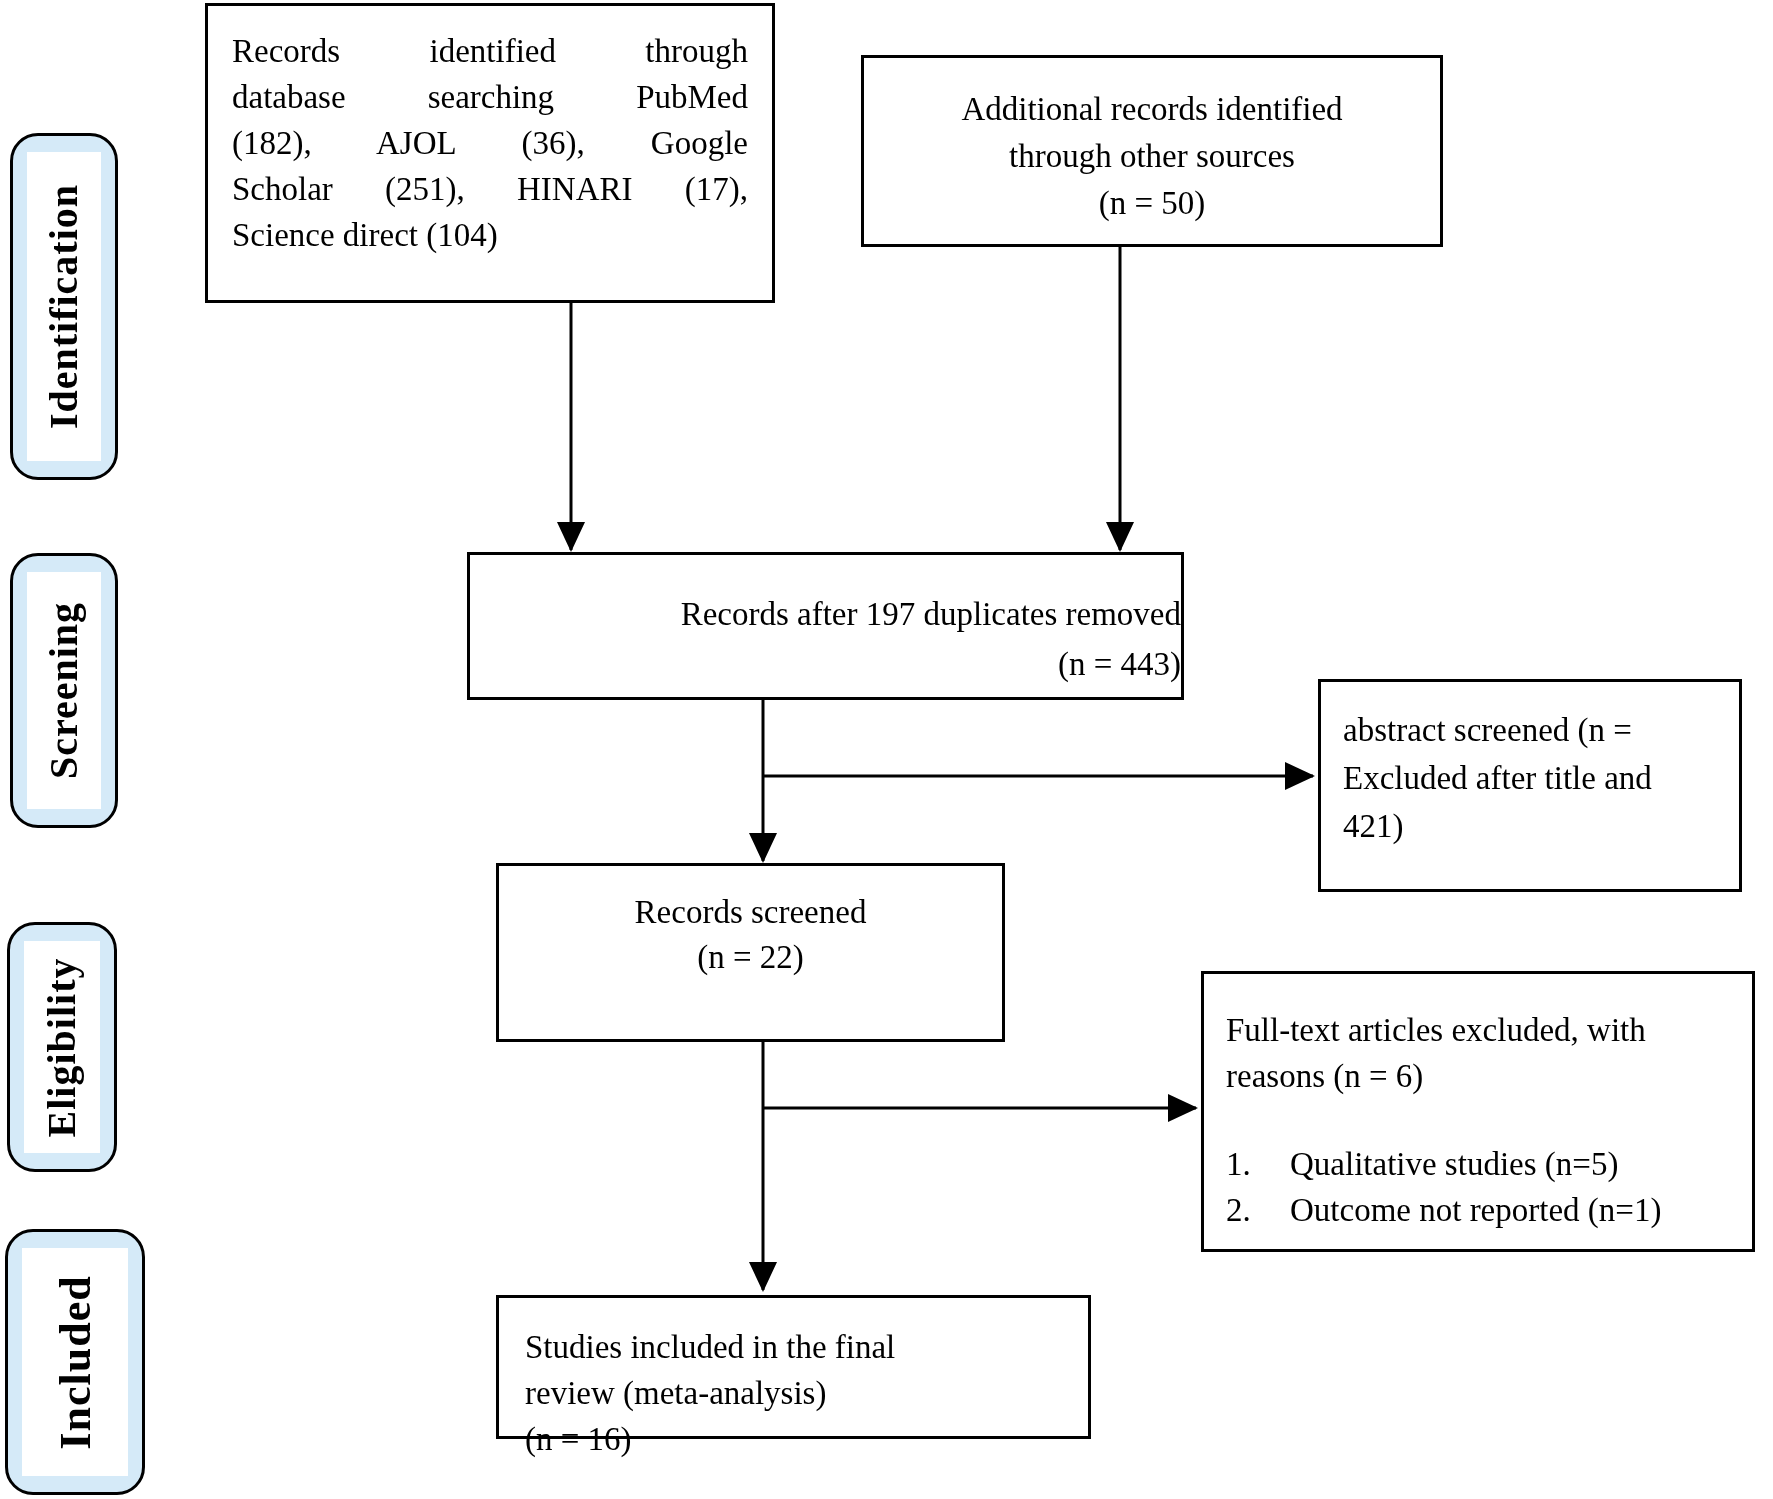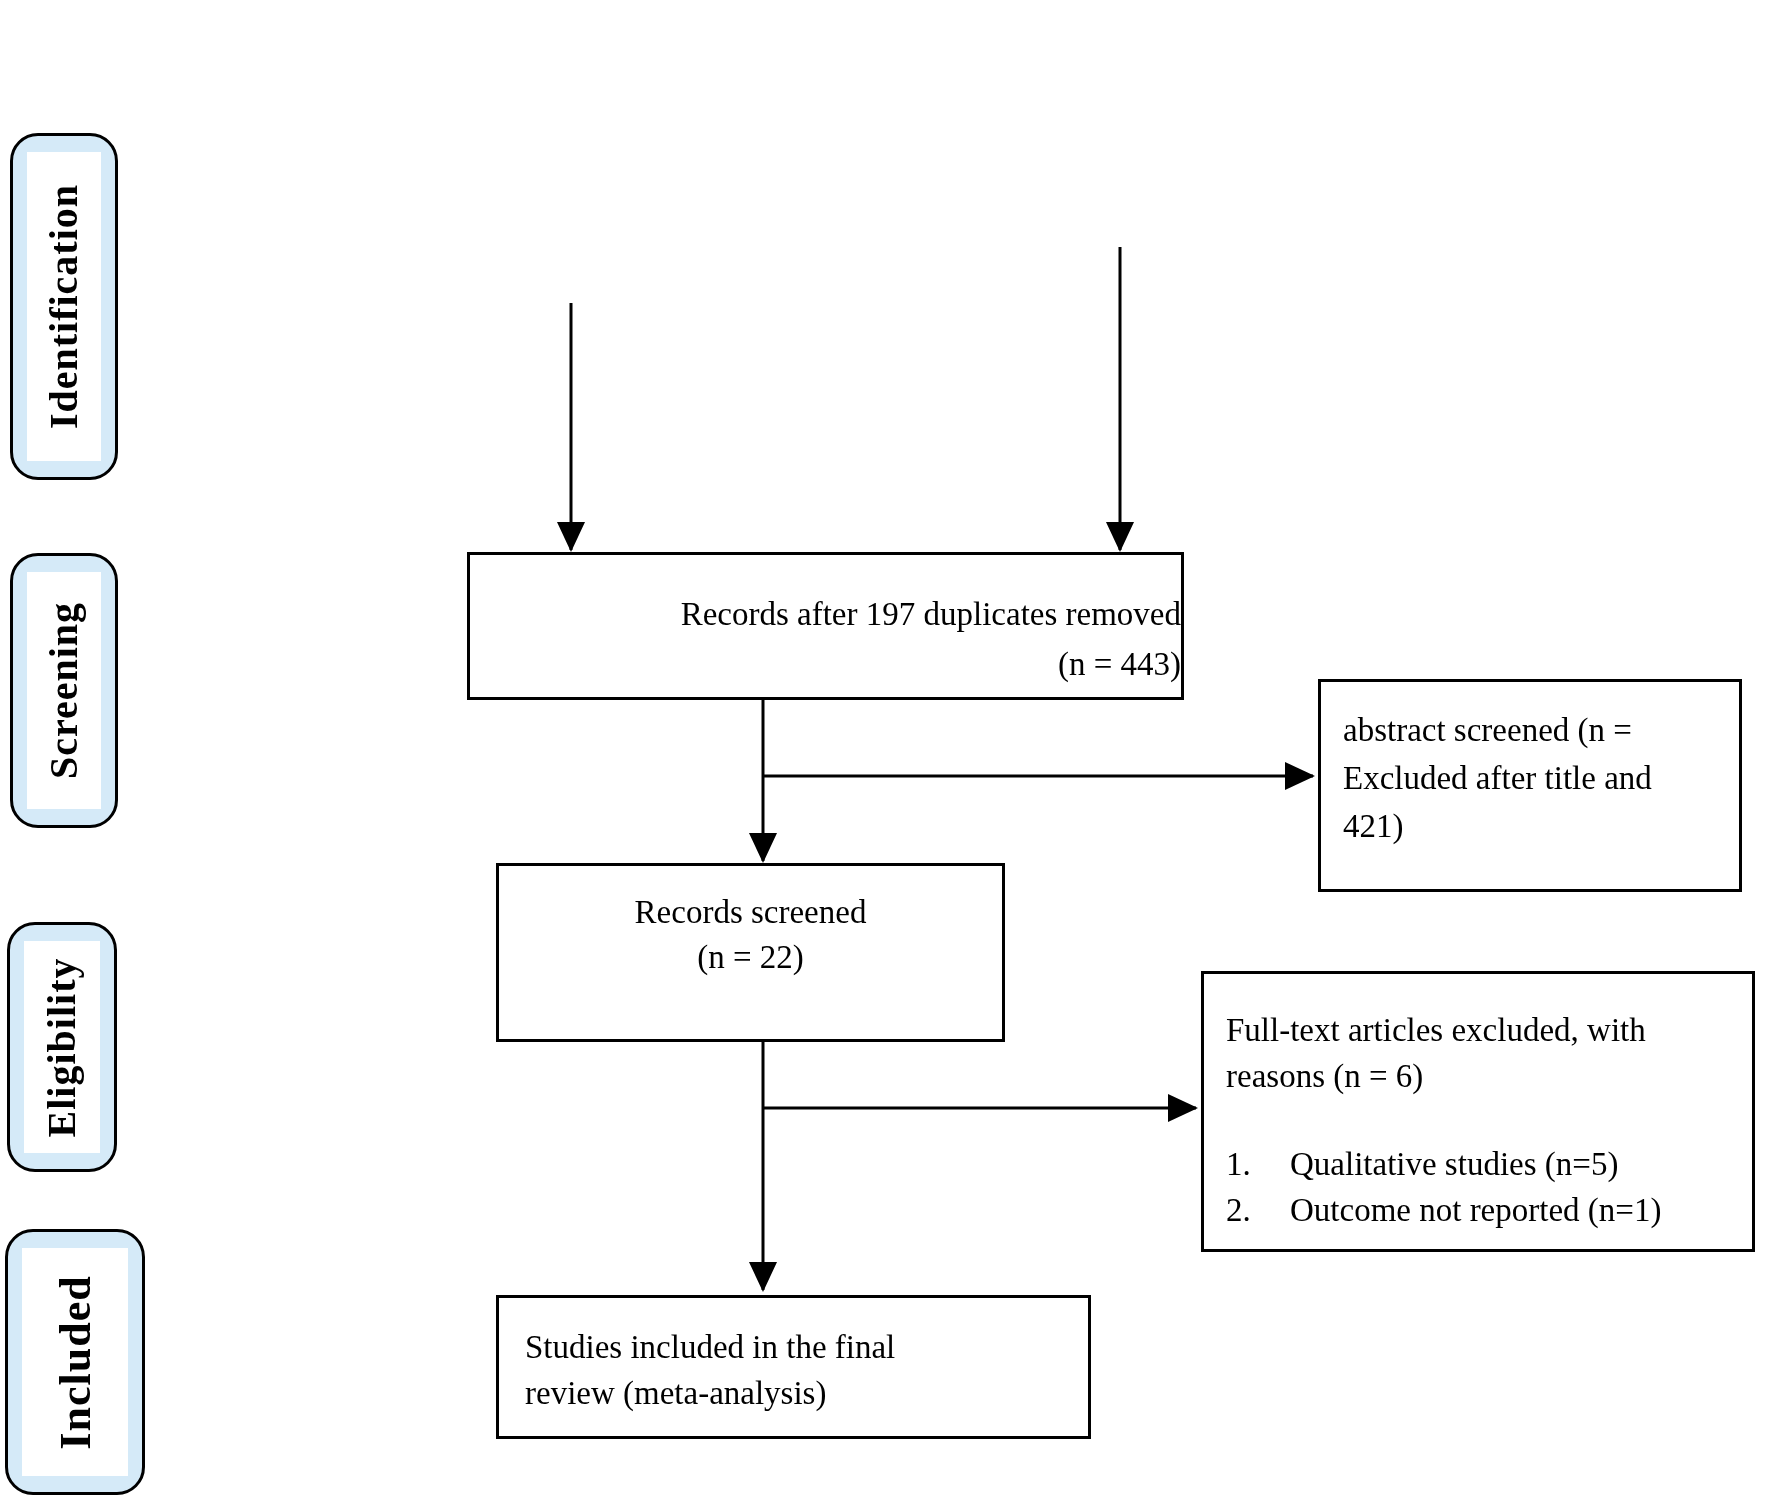--- a/index.html
+++ b/index.html
@@ -111,21 +111,33 @@
     <div class="stage-inner">
       <span class="stage-label">Eligibility</span>
     </div>
   </div>
   <div class="stage" id="stage-included">
     <div class="stage-inner">
       <span class="stage-label">Included</span>
     </div>
   </div>
 
+  <div class="fbox" id="box-database-records">
+    <div class="line jline">Records identified through</div>
+    <div class="line jline">database searching PubMed</div>
+    <div class="line jline">(182), AJOL (36), Google</div>
+    <div class="line jline">Scholar (251), HINARI (17),</div>
+    <div class="line">Science direct (104)</div>
+  </div>
 
+  <div class="fbox center-text" id="box-additional-records">
+    <div class="line">Additional records identified</div>
+    <div class="line">through other sources</div>
+    <div class="line">(n = 50)</div>
+  </div>
 
   <div class="fbox center-text" id="box-after-duplicates">
     <div class="line">Records after 197 duplicates removed</div>
     <div class="line">(n = 443)</div>
   </div>
 
   <div class="fbox" id="box-excluded-title">
     <div class="line">abstract screened (n =</div>
     <div class="line">Excluded after title and</div>
     <div class="line">421)</div>
@@ -147,15 +159,16 @@
       <div class="num-item">
         <span class="num">2.</span>
         <span>Outcome not reported (n=1)</span>
       </div>
     </div>
   </div>
 
   <div class="fbox" id="box-included-studies">
     <div class="line">Studies included in the final</div>
     <div class="line">review (meta-analysis)</div>
+    <div class="line">(n = 16)</div>
   </div>
 
 </div>
 
 </body></html>

